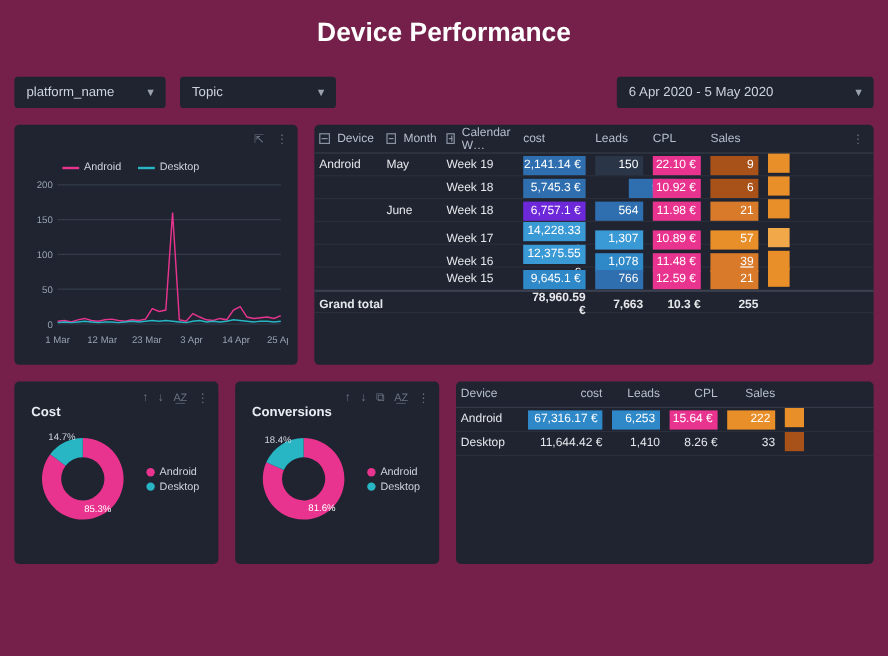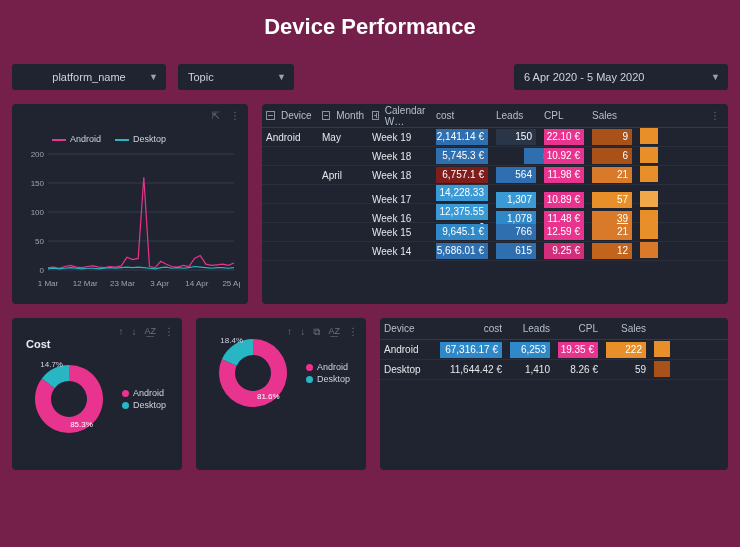--- a/index.html
+++ b/index.html
@@ -33,22 +33,22 @@
     align-items: center;
     padding: 0 10px;
     font-size: 11px;
     position: relative;
     cursor: pointer;
   }
   .filter .chev {
     position: absolute; right: 8px; top: 50%; transform: translateY(-50%);
     font-size: 9px; color: #9ca3af;
   }
-  .f-platform { width: 154px; justify-content: center; }
-  .f-topic { width: 116px; }
+  .f-platform { width: 126px; }
+  .f-topic { width: 130px; }
   .filter-spacer { flex: 1; }
   .f-date { width: 214px; }
 
   .grid {
     display: grid;
     grid-template-columns: 236px 1fr;
     gap: 14px;
     padding: 0 12px;
   }
   .panel {
@@ -212,23 +212,23 @@
           <div></div>
           <div>Week 18</div>
           <div class="r"><span class="cell-chip" style="background: rgb(47, 111, 176);">5,745.3 €</span></div>
           <div class="r"><span class="cell-chip" style="background: rgb(47, 111, 176); margin-left: 28px;">526</span></div>
           <div class="r"><span class="cell-chip" style="background: rgb(233, 52, 143);">10.92 €</span></div>
           <div class="r"><span class="cell-chip" style="background: rgb(168, 82, 26);">6</span></div>
           <div class="r"><span class="cell-chip" style="background: rgb(233, 143, 42);"></span></div>
         </div>
         <div class="bt-row">
           <div></div>
-          <div>April</div>
+          <div>June</div>
           <div>Week 18</div>
-          <div class="r"><span class="cell-chip" style="background: #7f1d1d;">6,757.1 €</span></div>
+          <div class="r"><span class="cell-chip" style="background: #6d28d9;">6,757.1 €</span></div>
           <div class="r"><span class="cell-chip" style="background: rgb(47, 111, 176);">564</span></div>
           <div class="r"><span class="cell-chip" style="background: rgb(233, 52, 143);">11.98 €</span></div>
           <div class="r"><span class="cell-chip" style="background: rgb(216, 122, 42);">21</span></div>
           <div class="r"><span class="cell-chip" style="background: rgb(233, 143, 42);"></span></div>
         </div>
         <div class="bt-row">
           <div></div>
           <div></div>
           <div>Week 17</div>
           <div class="r"><span class="cell-chip" style="background: rgb(58, 154, 214);">14,228.33 €</span></div>
@@ -250,31 +250,29 @@
         <div class="bt-row">
           <div></div>
           <div></div>
           <div>Week 15</div>
           <div class="r"><span class="cell-chip" style="background: rgb(47, 136, 199);">9,645.1 €</span></div>
           <div class="r"><span class="cell-chip" style="background: rgb(47, 111, 176);">766</span></div>
           <div class="r"><span class="cell-chip" style="background: rgb(233, 52, 143);">12.59 €</span></div>
           <div class="r"><span class="cell-chip" style="background: rgb(216, 122, 42);">21</span></div>
           <div class="r"><span class="cell-chip" style="background: rgb(233, 143, 42);"></span></div>
         </div>
-        <div class="bt-row">
-          <div></div>
-          <div></div>
-          <div>Week 14</div>
-          <div class="r"><span class="cell-chip" style="background: rgb(47, 111, 176);">5,686.01 €</span></div>
-          <div class="r"><span class="cell-chip" style="background: rgb(47, 111, 176);">615</span></div>
-          <div class="r"><span class="cell-chip" style="background: rgb(210, 46, 124);">9.25 €</span></div>
-          <div class="r"><span class="cell-chip" style="background: rgb(192, 100, 30);">12</span></div>
-          <div class="r"><span class="cell-chip" style="background: rgb(216, 122, 42);"></span></div>
-        </div>
-      </div>
+      </div>
+    <div class="bt-row total-row">
+      <div style="grid-column:1/4">Grand total</div>
+      <div class="r">78,960.59 €</div>
+      <div class="r">7,663</div>
+      <div class="r">10.3 €</div>
+      <div class="r">255</div>
+      <div></div>
+    </div>
   </div>
 </div>
 
 <div class="donut-row">
   <div class="panel donut-panel">
     <div class="donut-tools">
       <span>↑</span>
       <span>↓</span>
       <span style="font-size:9px">A͟Z</span>
       <span>⋮</span>
@@ -301,20 +299,21 @@
   </div>
 
   <div class="panel donut-panel">
     <div class="donut-tools">
       <span>↑</span>
       <span>↓</span>
       <span>⧉</span>
       <span style="font-size:9px">A͟Z</span>
       <span>⋮</span>
     </div>
+    <div class="donut-title">Conversions</div>
     <div class="donut-wrap">
       <svg id="donut-conv" width="90" height="90">
           <path d="M 45 11 A 34 34 0 1 1 13.881800130888792 31.301181185735487 L 28.52565889282348 37.74768415715408 A 18 18 0 1 0 45 27 Z" fill="#e9348f"></path>
           <text x="60.299041708559535" y="71.45078512117996" text-anchor="middle" fill="#fff" font-size="8">81.6%</text>
           <path d="M 13.881800130888792 31.301181185735487 A 34 34 0 0 1 44.99999999999999 11 L 45 27 A 18 18 0 0 0 28.52565889282348 37.74768415715408 Z" fill="#28b5c4"></path>
           <text x="23.690620477363513" y="15.33640643835647" text-anchor="middle" fill="#cdd3dd" font-size="8">18.4%</text>
         </svg>
       <div class="donut-legend">
         <div>
             <span class="dot" style="background:#e9348f"></span>
@@ -335,27 +334,27 @@
       <div class="r">Leads</div>
       <div class="r">CPL</div>
       <div class="r">Sales</div>
       <div></div>
     </div>
     <div id="st-body">
         <div class="st-row">
           <div>Android</div>
           <div class="r"><span class="cell-chip" style="background: rgb(47, 136, 199);">67,316.17 €</span></div>
           <div class="r"><span class="cell-chip" style="background: rgb(47, 136, 199);">6,253</span></div>
-          <div class="r"><span class="cell-chip" style="background: rgb(233, 52, 143);">19.35 €</span></div>
+          <div class="r"><span class="cell-chip" style="background: rgb(233, 52, 143);">15.64 €</span></div>
           <div class="r"><span class="cell-chip" style="background: rgb(233, 143, 42);">222</span></div>
           <div class="r"><span class="cell-chip" style="background: rgb(233, 143, 42);"></span></div>
         </div>
         <div class="st-row">
           <div>Desktop</div>
           <div class="r">11,644.42 €</div>
           <div class="r">1,410</div>
           <div class="r">8.26 €</div>
-          <div class="r">59</div>
+          <div class="r">33</div>
           <div class="r"><span class="cell-chip" style="background: rgb(168, 82, 26);"></span></div>
         </div>
       </div>
   </div>
 </div>
 
 </body></html>

